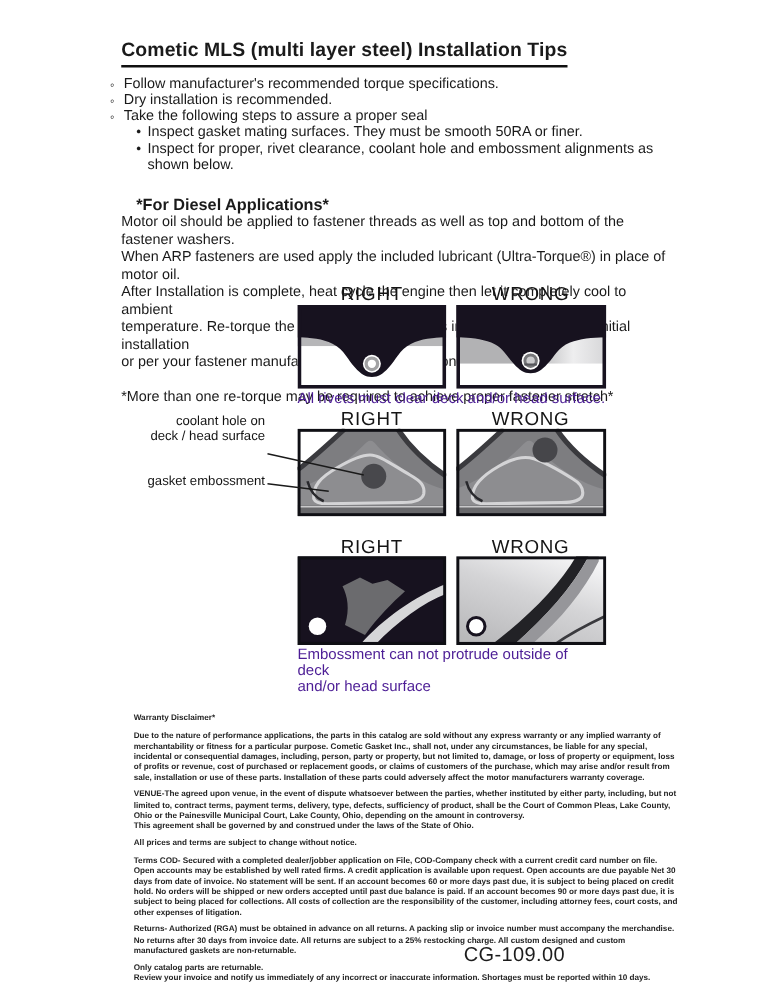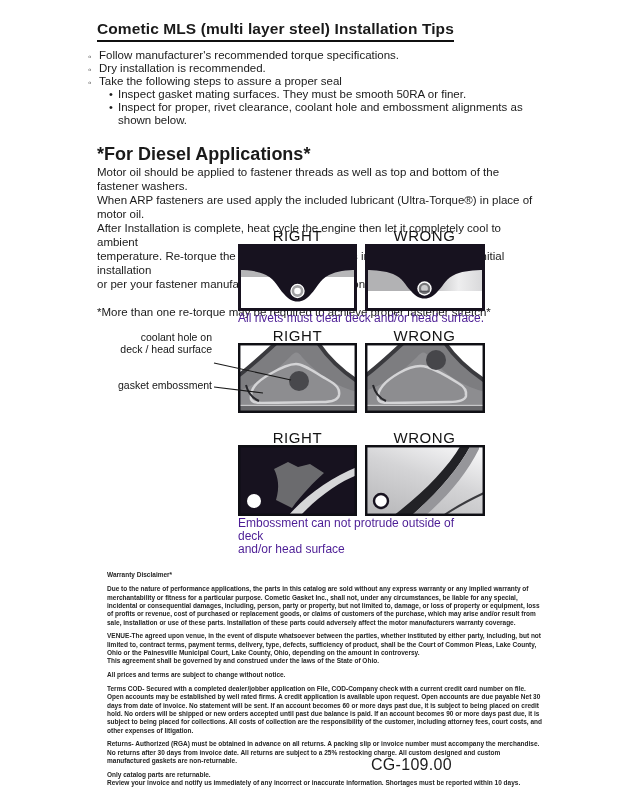--- a/index.html
+++ b/index.html
@@ -1,32 +1,32 @@
 <!DOCTYPE html>
 <html><head>
 <meta charset="utf-8">
 <style>
   html,body { margin:0; padding:0; background:#ffffff; }
   .page {
     position:relative; width:618px; height:800px; background:#ffffff;
     font-family:"Liberation Sans", sans-serif; color:#1a1a1a; overflow:hidden;
   }
-  .content { padding:20px 80px 0 97px; }
+  .content { padding:32px 80px 0 97px; }
   h1.title {
     margin:0; font-size:15.5px; font-weight:bold; display:inline-block;
     border-bottom:2px solid #101010; padding-bottom:2px; letter-spacing:0.1px;
   }
   .bullets { margin-top:7px; font-size:11.5px; line-height:13px; }
   .bullet { position:relative; padding-left:2px; }
   .bullet .m1 {
     position:absolute; left:-9px; top:0.5px; font-size:10px; color:#1a1a1a;
   }
   .bullet.sub { padding-left:21px; }
   .bullet.sub .m2 { position:absolute; left:12px; top:0; font-size:11px; }
-  h2.diesel { margin:17px 0 0; font-size:18px; font-weight:bold; }
+  h2.diesel { margin:17px 12px 0; font-size:13px; font-weight:bold; }
   .para { margin:0 0 0; font-size:11.5px; line-height:14px; white-space:pre-line; max-width:452px; }
   .note { margin-top:14px; }
 
   .diagram-area { position:absolute; left:0; top:0; width:618px; height:560px; }
   .dlabel {
     position:absolute; width:119px; text-align:center; font-size:15px;
     letter-spacing:0.6px; color:#141414;
   }
   .dimg { position:absolute; }
   .dimg svg { display:block; }

